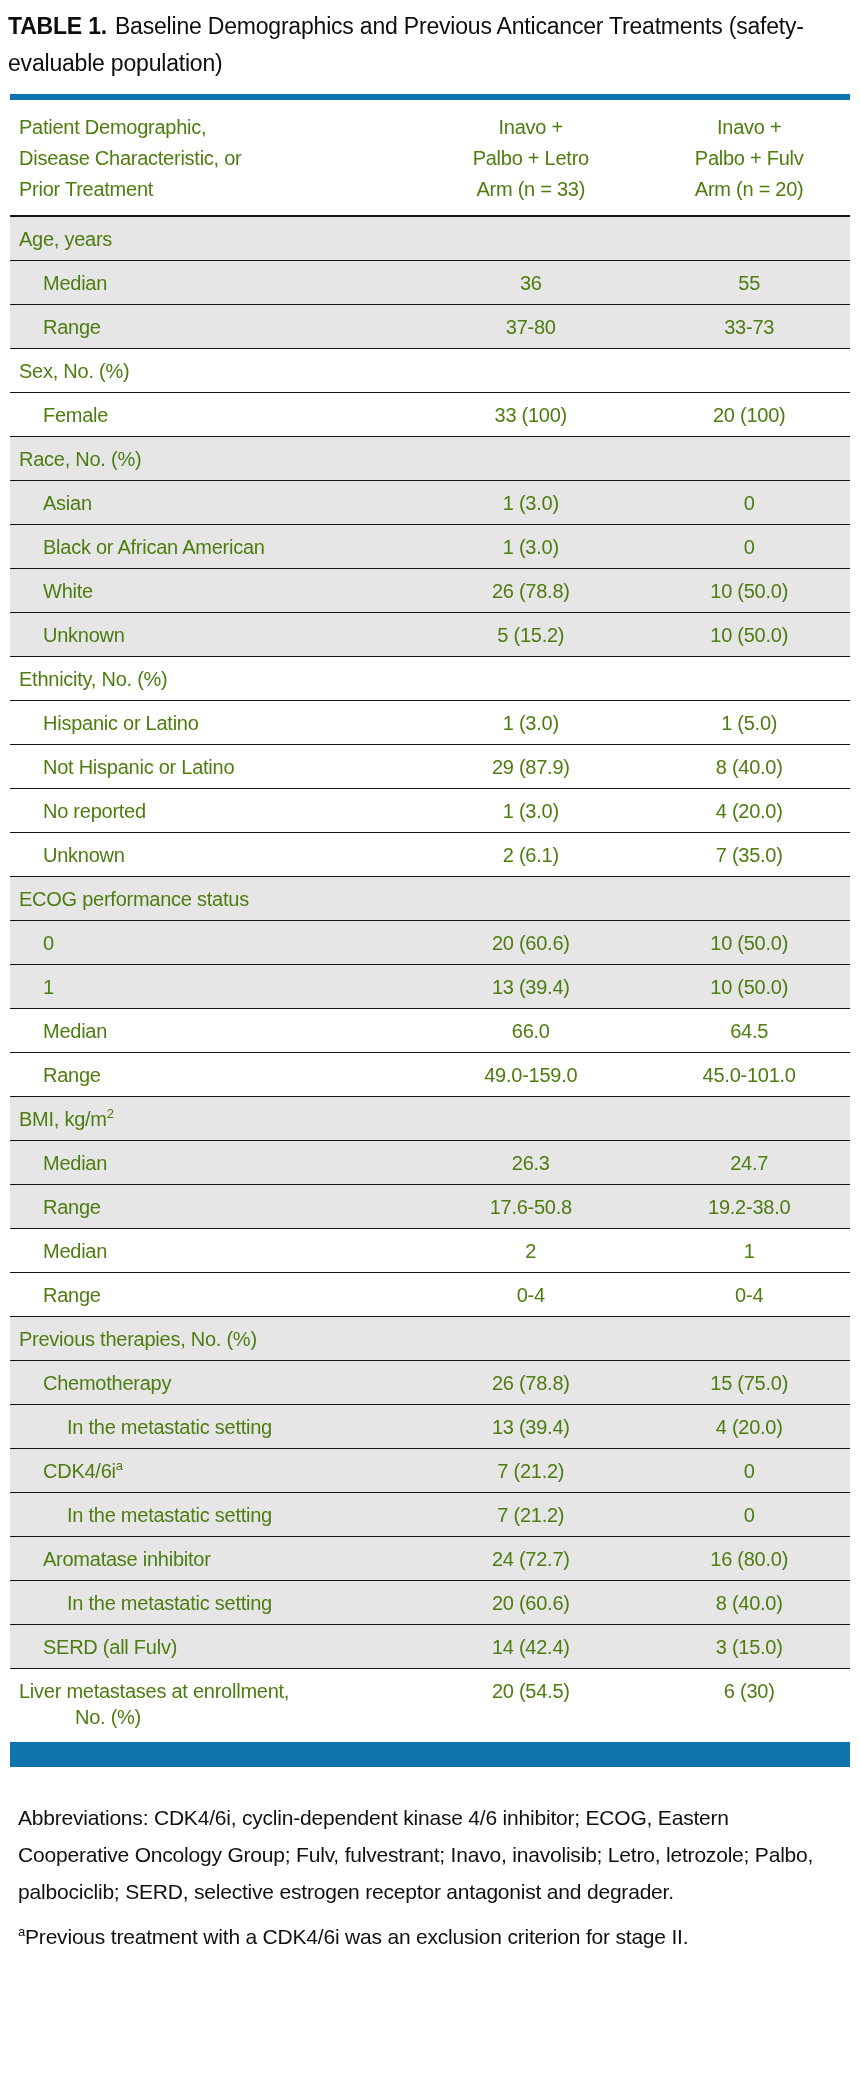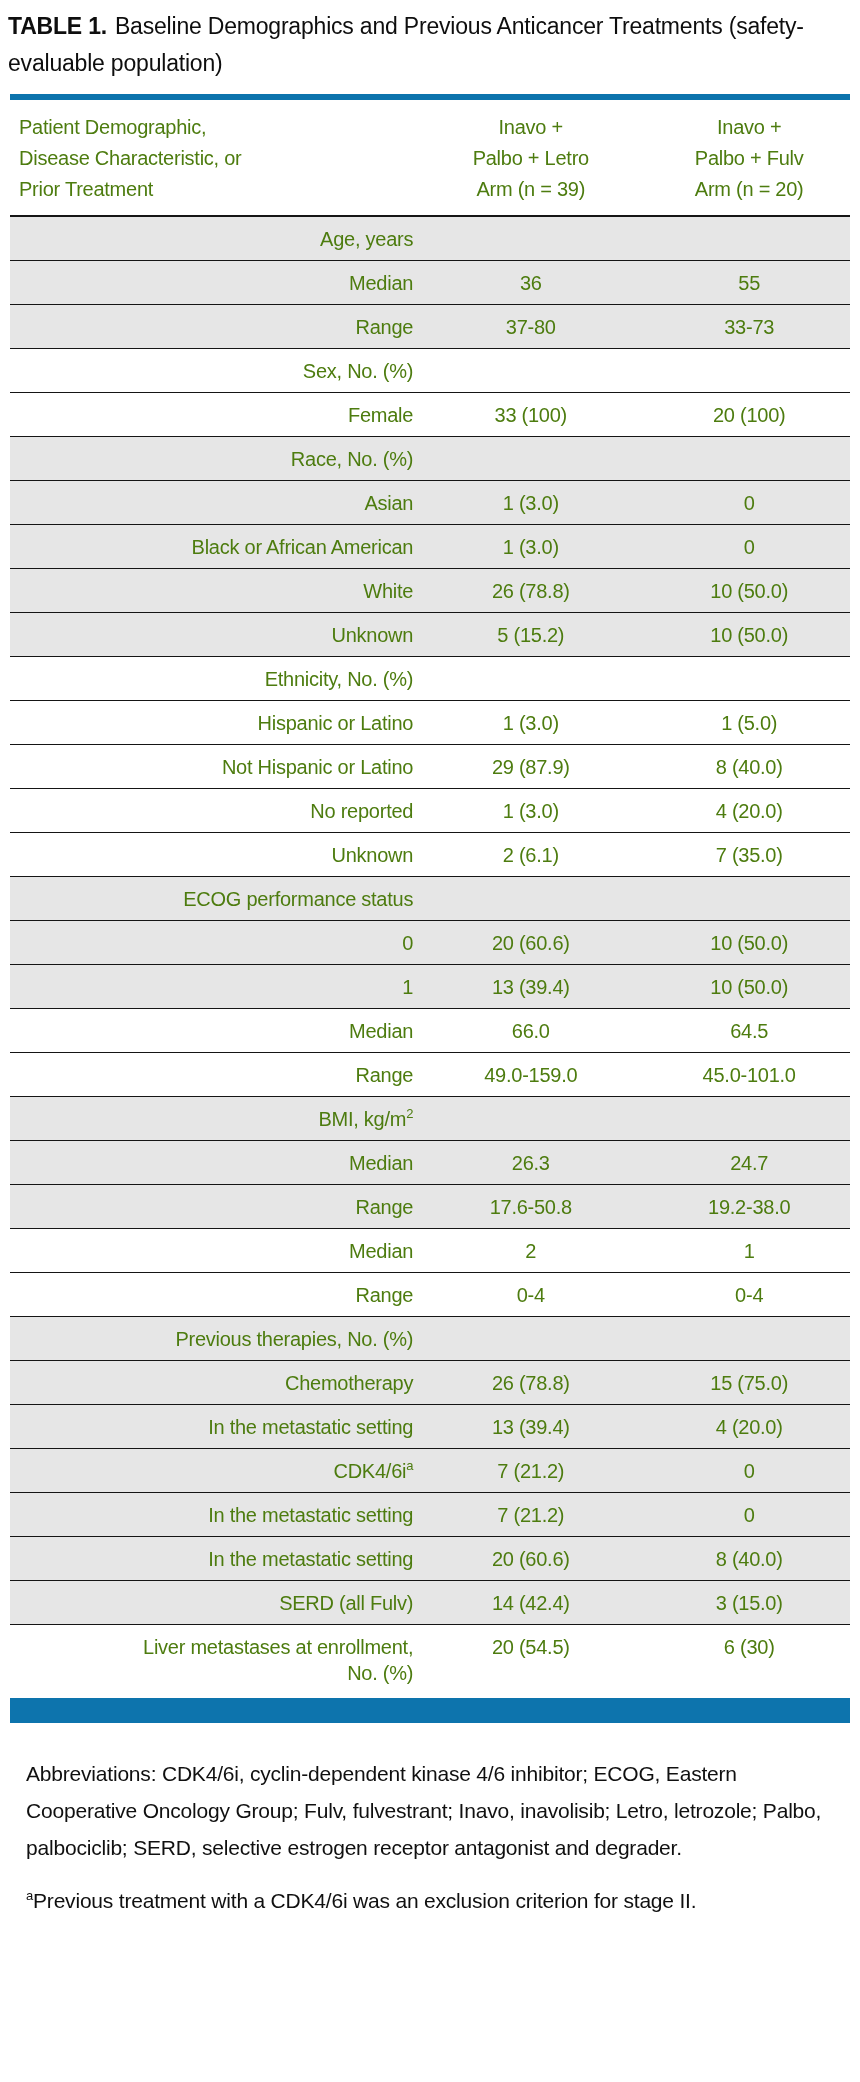--- a/index.html
+++ b/index.html
@@ -52,40 +52,40 @@
   thead td.stub { text-align: left; padding-left: 9px; }
   thead td.val  { }
 
   tbody td {
     border-bottom: 1.6px solid var(--rule);
     padding: 9px 0 8px 0;
     line-height: 26px;
     vertical-align: top;
   }
   tbody tr.shaded { background: var(--shade); }
-  td.stub { text-align: right; }
+  td.stub { text-align: left; }
   td.val  { text-align: center; }
   .indent-0 { padding-left: 9px; }
   .indent-1 { padding-left: 33px; }
   .indent-2 { padding-left: 57px; }
   .cont { display: block; padding-left: 56px; }
   sup { font-size: 13px; line-height: 0; }
 
   tr.last-row td { border-bottom: none; padding-bottom: 12px; }
 
   .bottombar { height: 25px; background: var(--accent); }
 
   .footnotes {
     margin: 32px 2px 0 2px;
     font-size: 21px;
     line-height: 37px;
     letter-spacing: -0.2px;
     color: #101010;
   }
-  .footnotes p { margin: 16px; }
+  .footnotes p { margin: 8px; }
 </style>
 </head>
 <body>
 
 <div class="page">
 
   <p class="title"><span class="label">TABLE 1.</span><span>Baseline Demographics and Previous Anticancer Treatments (safety-evaluable population)</span></p>
 
   <div class="tablewrap">
     <div class="toprule"></div>
@@ -99,21 +99,21 @@
       <thead>
         <tr>
           <td class="stub">
             <div>Patient Demographic,</div>
             <div>Disease Characteristic, or</div>
             <div>Prior Treatment</div>
           </td>
           <td class="val">
             <div>Inavo +</div>
             <div>Palbo + Letro</div>
-            <div>Arm (n = 39)</div>
+            <div>Arm (n = 33)</div>
           </td>
           <td class="val">
             <div>Inavo +</div>
             <div>Palbo + Fulv</div>
             <div>Arm (n = 20)</div>
           </td>
         </tr>
       </thead>
       <tbody>
           <tr class="shaded">
@@ -260,20 +260,25 @@
             <td class="stub indent-1"><span>CDK4/6i</span><sup>a</sup></td>
             <td class="val">7 (21.2)</td>
             <td class="val">0</td>
           </tr>
           <tr class="shaded">
             <td class="stub indent-2"><span>In the metastatic setting</span></td>
             <td class="val">7 (21.2)</td>
             <td class="val">0</td>
           </tr>
           <tr class="shaded">
+            <td class="stub indent-1"><span>Aromatase inhibitor</span></td>
+            <td class="val">24 (72.7)</td>
+            <td class="val">16 (80.0)</td>
+          </tr>
+          <tr class="shaded">
             <td class="stub indent-2"><span>In the metastatic setting</span></td>
             <td class="val">20 (60.6)</td>
             <td class="val">8 (40.0)</td>
           </tr>
           <tr class="shaded">
             <td class="stub indent-1"><span>SERD (all Fulv)</span></td>
             <td class="val">14 (42.4)</td>
             <td class="val">3 (15.0)</td>
           </tr>
           <tr class="last-row">

